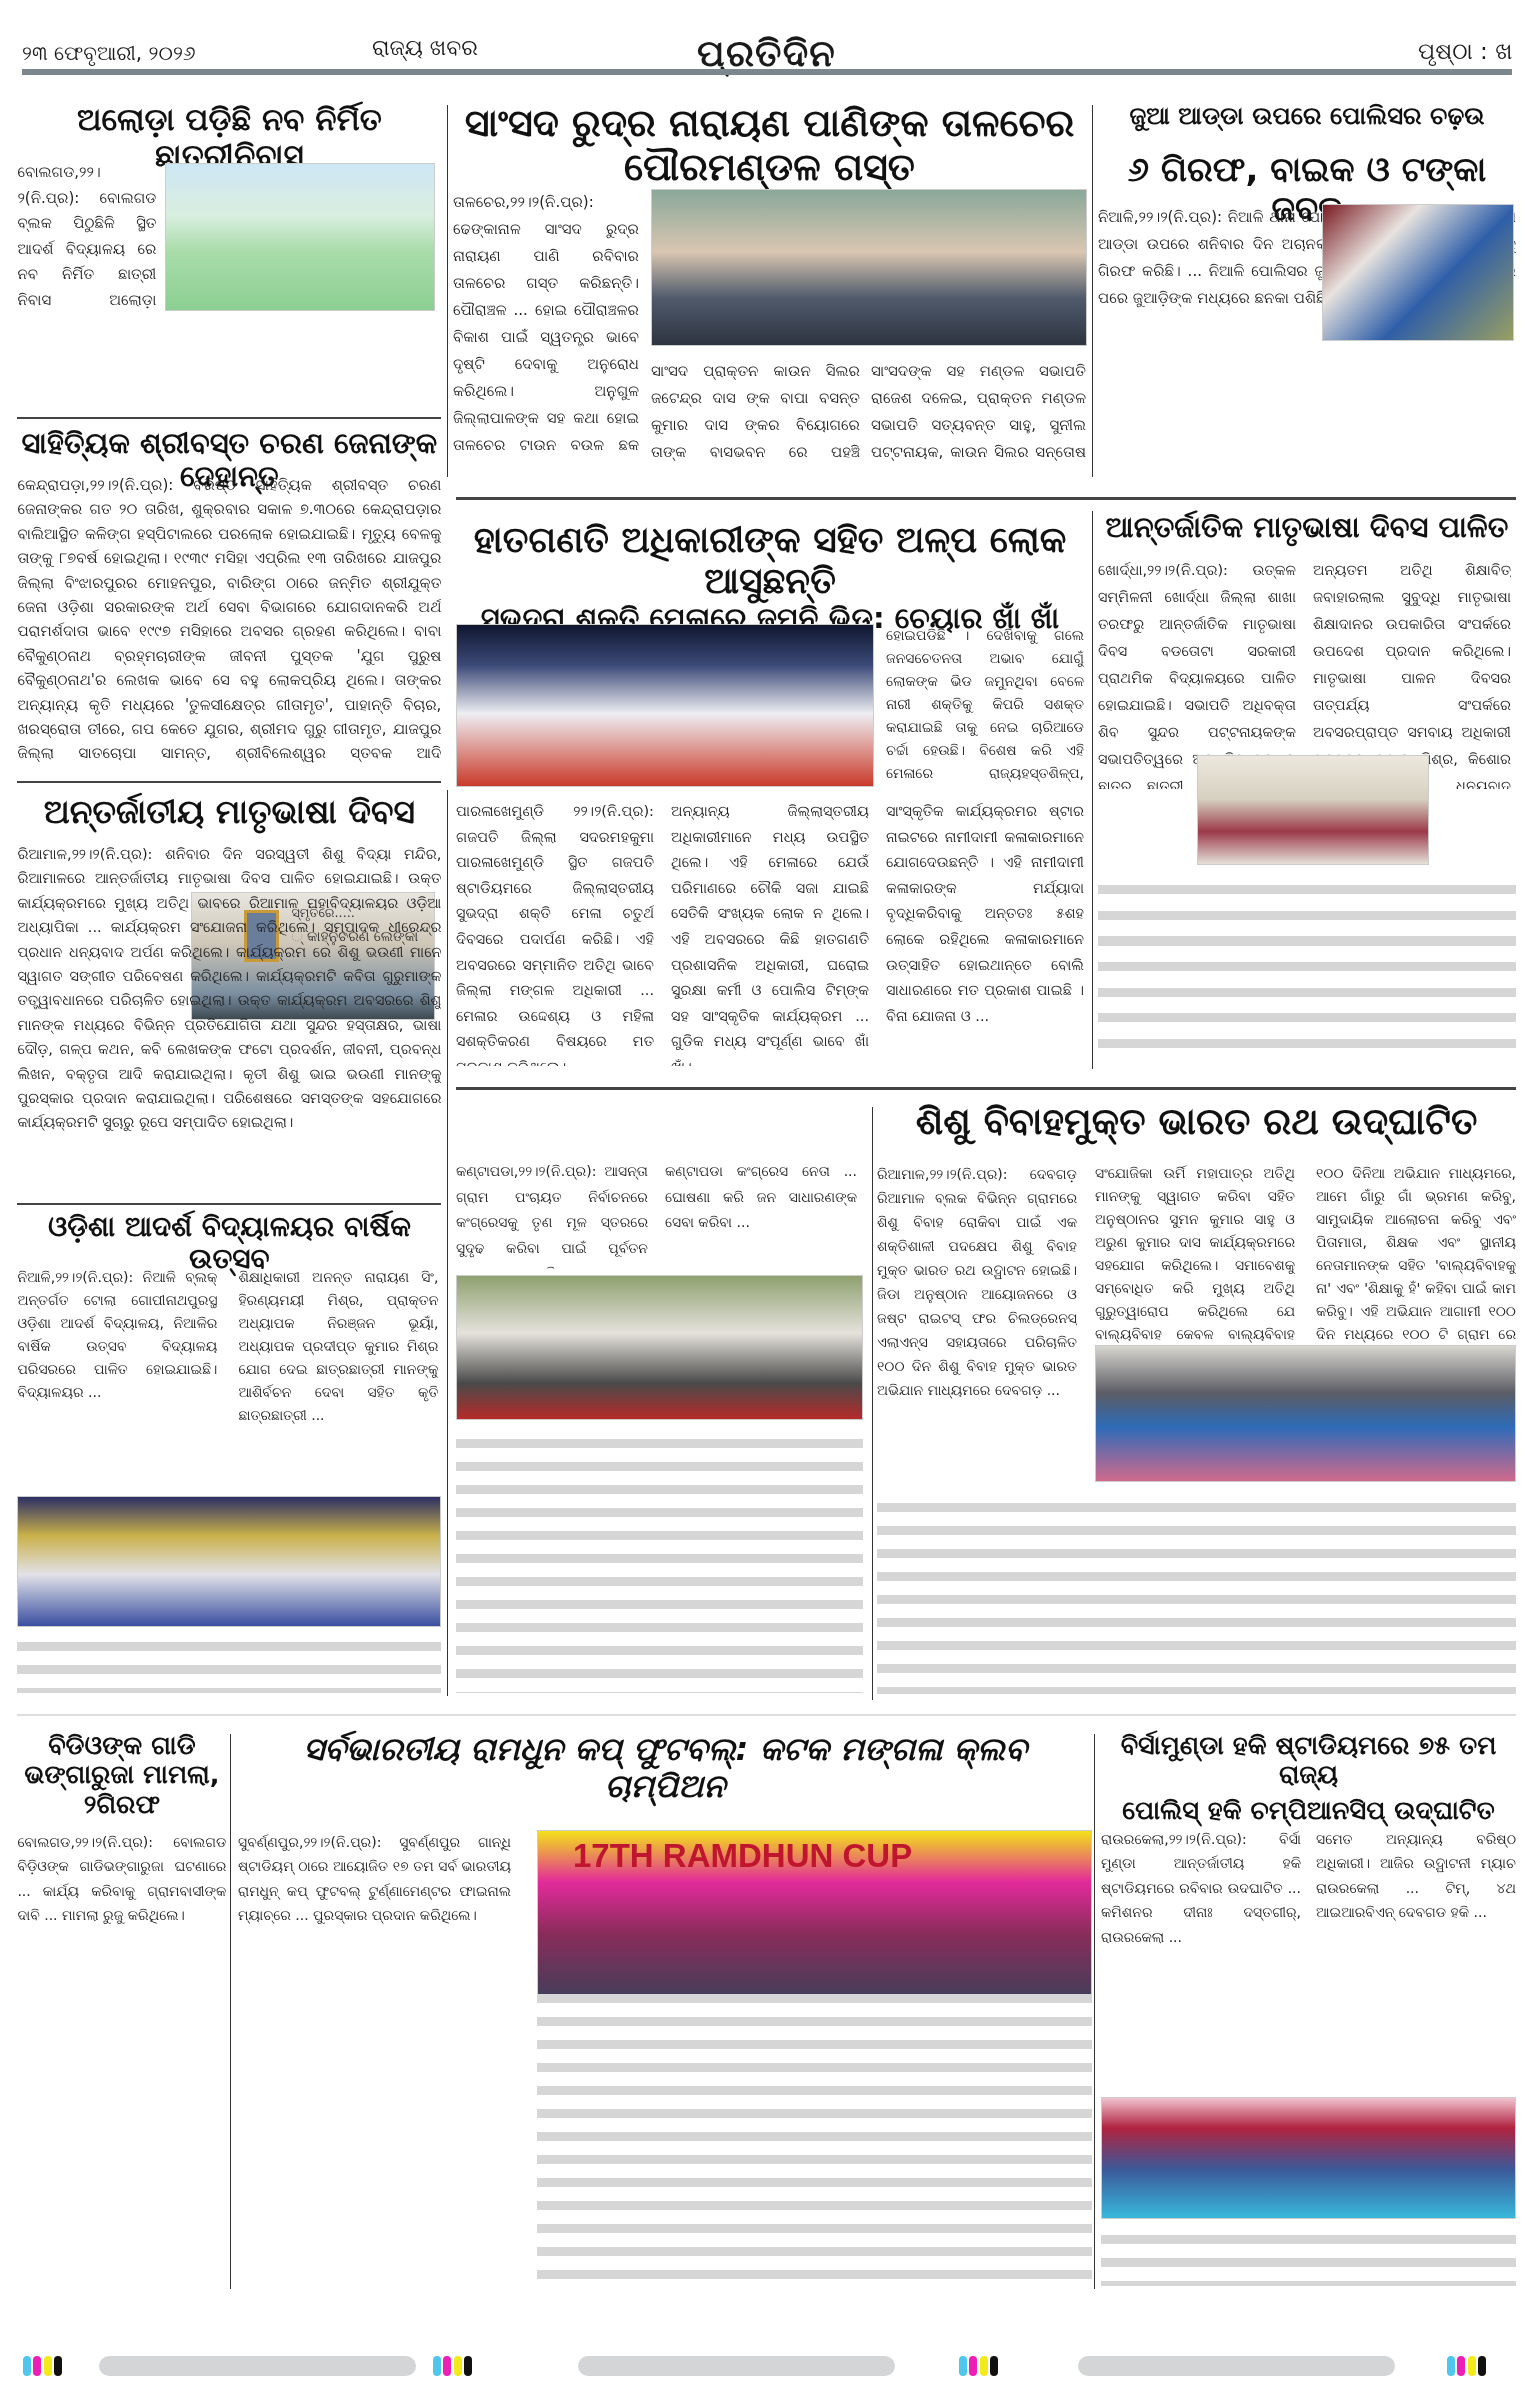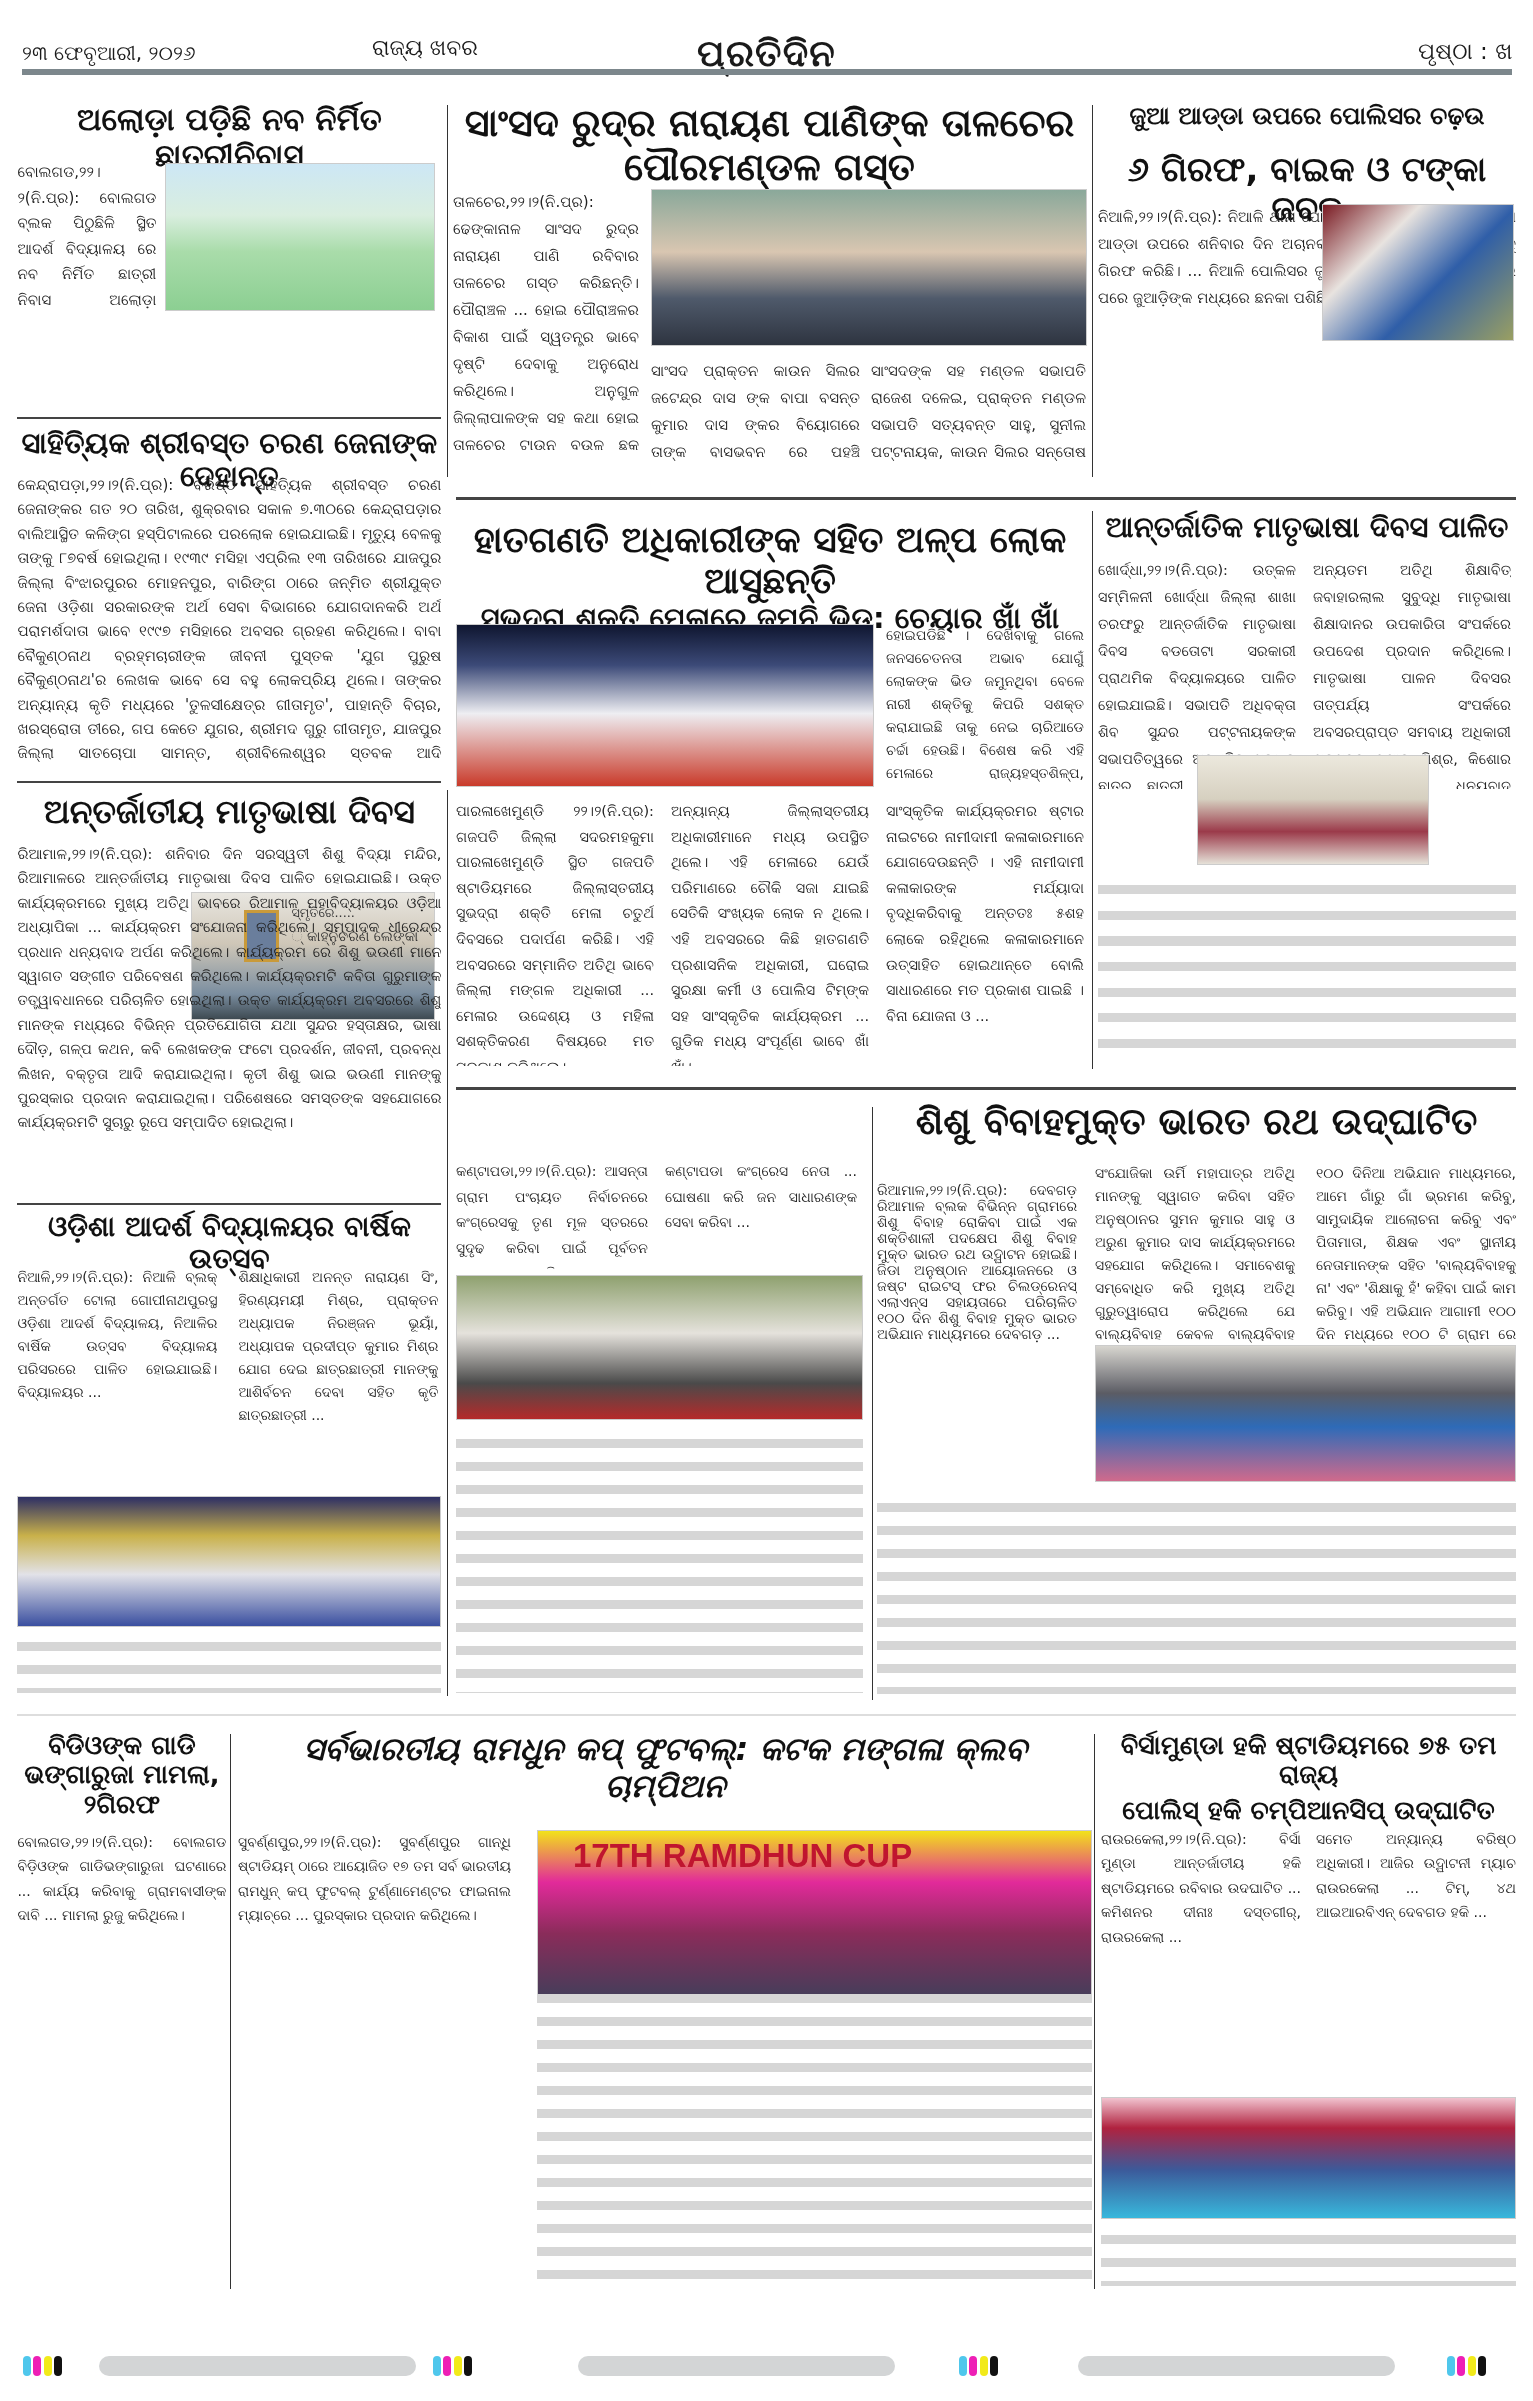--- a/index.html
+++ b/index.html
@@ -129,21 +129,21 @@
   <div class="abs body-text" style="left:0;top:58px;width:192px;height:110px;font-size:14px;line-height:25.6px;">କଣ୍ଟାପଡା,୨୨।୨(ନି.ପ୍ର): ଆସନ୍ତା ଗ୍ରାମ ପଂଚାୟତ ନିର୍ବାଚନରେ କଂଗ୍ରେସକୁ ତୃଣ ମୂଳ ସ୍ତରରେ ସୁଦୃଢ କରିବା ପାଇଁ ପୂର୍ବତନ କଂଗ୍ରେସ ସଭାପତି ...</div>
   <div class="abs body-text" style="left:209px;top:58px;width:192px;height:110px;font-size:14px;line-height:25.6px;">କଣ୍ଟାପଡା କଂଗ୍ରେସ ନେତା ... ଘୋଷଣା କରି ଜନ ସାଧାରଣଙ୍କ ସେବା କରିବା ...</div>
   <div class="abs photo ph-congress" style="left:0;top:174px;width:407px;height:145px;"></div>
   <div class="abs body-text" style="left:0;top:331px;width:407px;height:261px;background:repeating-linear-gradient(180deg,transparent 0 7px,#d6d6d6 7px 16.3px,transparent 16.3px 23px);"></div>
 </div>
 
 <div class="abs vrule" style="left:872px;top:1107px;height:593px;"></div>
 
 <div class="abs" style="left:877px;top:1101px;width:639px;height:598px;">
   <div class="headline" style="font-size:37px;">ଶିଶୁ ବିବାହମୁକ୍ତ ଭାରତ ରଥ ଉଦ୍‌ଘାଟିତ</div>
-  <div class="abs body-text" style="left:0;top:61px;width:200px;height:325px;font-size:14px;line-height:16px;margin-top:20px;">ରିଆମାଳ,୨୨।୨(ନି.ପ୍ର): ଦେବଗଡ଼ ରିଆମାଳ ବ୍ଲକ ବିଭିନ୍ନ ଗ୍ରାମରେ ଶିଶୁ ବିବାହ ରୋକିବା ପାଇଁ ଏକ ଶକ୍ତିଶାଳୀ ପଦକ୍ଷେପ ଶିଶୁ ବିବାହ ମୁକ୍ତ ଭାରତ ରଥ ଉଦ୍ଘାଟନ ହୋଇଛି। ଜିଡା ଅନୁଷ୍ଠାନ ଆୟୋଜନରେ ଓ ଜଷ୍ଟ ରାଇଟସ୍ ଫର ଚିଲଡ୍ରେନସ୍ ଏଲାଏନ୍ସ ସହାୟତାରେ ପରିଚାଳିତ ୧୦୦ ଦିନ ଶିଶୁ ବିବାହ ମୁକ୍ତ ଭାରତ ଅଭିଯାନ ମାଧ୍ୟମରେ ଦେବଗଡ଼ ...</div>
+  <div class="abs body-text" style="left:0;top:61px;width:200px;height:325px;font-size:14px;line-height:24px;">ରିଆମାଳ,୨୨।୨(ନି.ପ୍ର): ଦେବଗଡ଼ ରିଆମାଳ ବ୍ଲକ ବିଭିନ୍ନ ଗ୍ରାମରେ ଶିଶୁ ବିବାହ ରୋକିବା ପାଇଁ ଏକ ଶକ୍ତିଶାଳୀ ପଦକ୍ଷେପ ଶିଶୁ ବିବାହ ମୁକ୍ତ ଭାରତ ରଥ ଉଦ୍ଘାଟନ ହୋଇଛି। ଜିଡା ଅନୁଷ୍ଠାନ ଆୟୋଜନରେ ଓ ଜଷ୍ଟ ରାଇଟସ୍ ଫର ଚିଲଡ୍ରେନସ୍ ଏଲାଏନ୍ସ ସହାୟତାରେ ପରିଚାଳିତ ୧୦୦ ଦିନ ଶିଶୁ ବିବାହ ମୁକ୍ତ ଭାରତ ଅଭିଯାନ ମାଧ୍ୟମରେ ଦେବଗଡ଼ ...</div>
   <div class="abs body-text" style="left:218px;top:61px;width:200px;height:325px;font-size:14px;line-height:23px;">ସଂଯୋଜିକା ଉର୍ମି ମହାପାତ୍ର ଅତିଥି ମାନଙ୍କୁ ସ୍ୱାଗତ କରିବା ସହିତ ଅନୁଷ୍ଠାନର ସୁମନ କୁମାର ସାହୁ ଓ ଅରୁଣ କୁମାର ଦାସ କାର୍ଯ୍ୟକ୍ରମରେ ସହଯୋଗ କରିଥିଲେ। ସମାବେଶକୁ ସମ୍ବୋଧିତ କରି ମୁଖ୍ୟ ଅତିଥି ଗୁରୁତ୍ୱାରୋପ କରିଥିଲେ ଯେ ବାଲ୍ୟବିବାହ କେବଳ ବାଲ୍ୟବିବାହ ନିଷେଧ ଆଇନ (PCMA) ଅନୁଯାୟୀ ଏକ ଅପରାଧ ...</div>
   <div class="abs body-text" style="left:439px;top:61px;width:200px;height:325px;font-size:14px;line-height:23px;">୧୦୦ ଦିନିଆ ଅଭିଯାନ ମାଧ୍ୟମରେ, ଆମେ ଗାଁରୁ ଗାଁ ଭ୍ରମଣ କରିବୁ, ସାମୁଦାୟିକ ଆଲୋଚନା କରିବୁ ଏବଂ ପିତାମାତା, ଶିକ୍ଷକ ଏବଂ ସ୍ଥାନୀୟ ନେତାମାନଙ୍କ ସହିତ 'ବାଲ୍ୟବିବାହକୁ ନା' ଏବଂ 'ଶିକ୍ଷାକୁ ହଁ' କହିବା ପାଇଁ କାମ କରିବୁ। ଏହି ଅଭିଯାନ ଆଗାମୀ ୧୦୦ ଦିନ ମଧ୍ୟରେ ୧୦୦ ଟି ଗ୍ରାମ ରେ ପରିକ୍ରମା କରିବ ... (CMPO), ପୋଲିସ ଏବଂ ସ୍ଥାନୀୟ ... ରିପୋର୍ଟ ଦେବାକୁ ସୂଚନା ଦେଇଥିଲେ।</div>
   <div class="abs photo ph-rath" style="left:218px;top:244px;width:421px;height:137px;"></div>
   <div class="abs body-text" style="left:0;top:395px;width:639px;height:198px;background:repeating-linear-gradient(180deg,transparent 0 7px,#d6d6d6 7px 16.3px,transparent 16.3px 23px);"></div>
 </div>
 
 <div class="abs hrule" style="left:17.4px;top:1714px;width:1499px;height:1.7px;background:#ddd;"></div>
 
 <div class="abs" style="left:17.4px;top:1731px;width:209px;height:558px;">
   <div class="headline" style="font-size:25.6px;">ବିଡିଓଙ୍କ ଗାଡି ଭଙ୍ଗାରୁଜା ମାମଲା, ୨ଗିରଫ</div>

